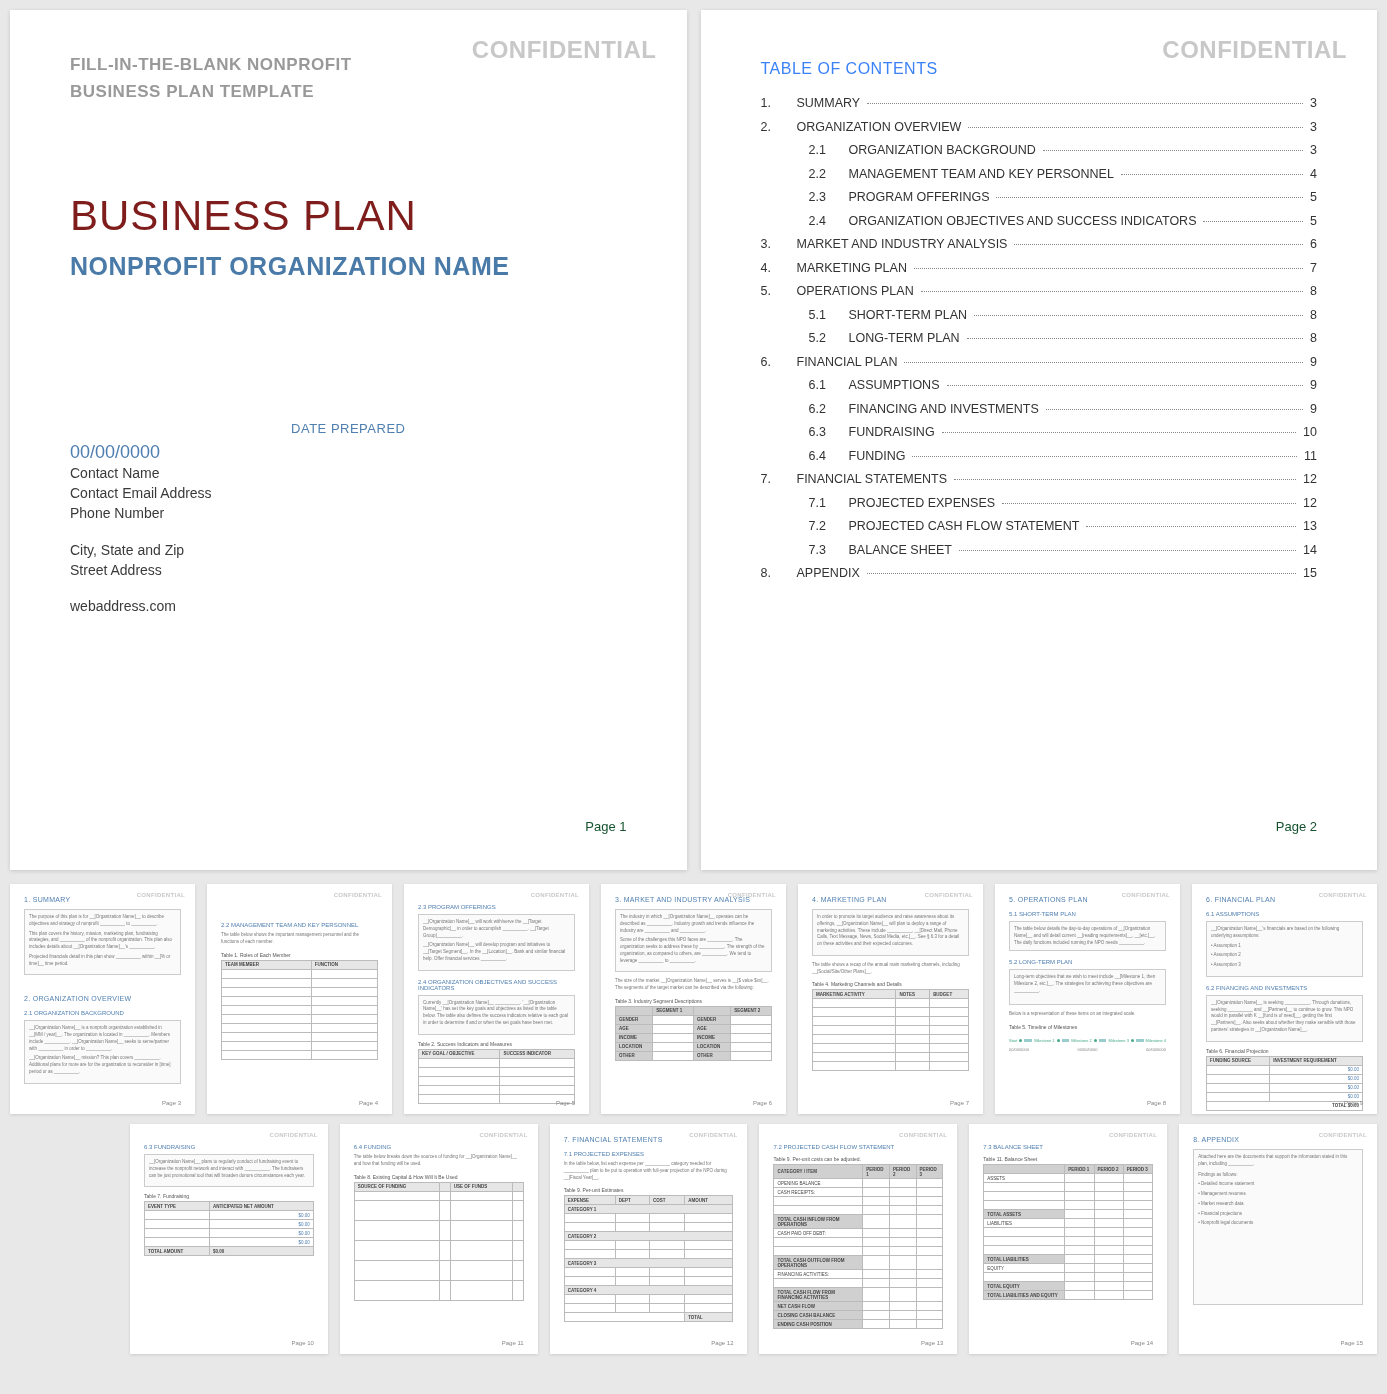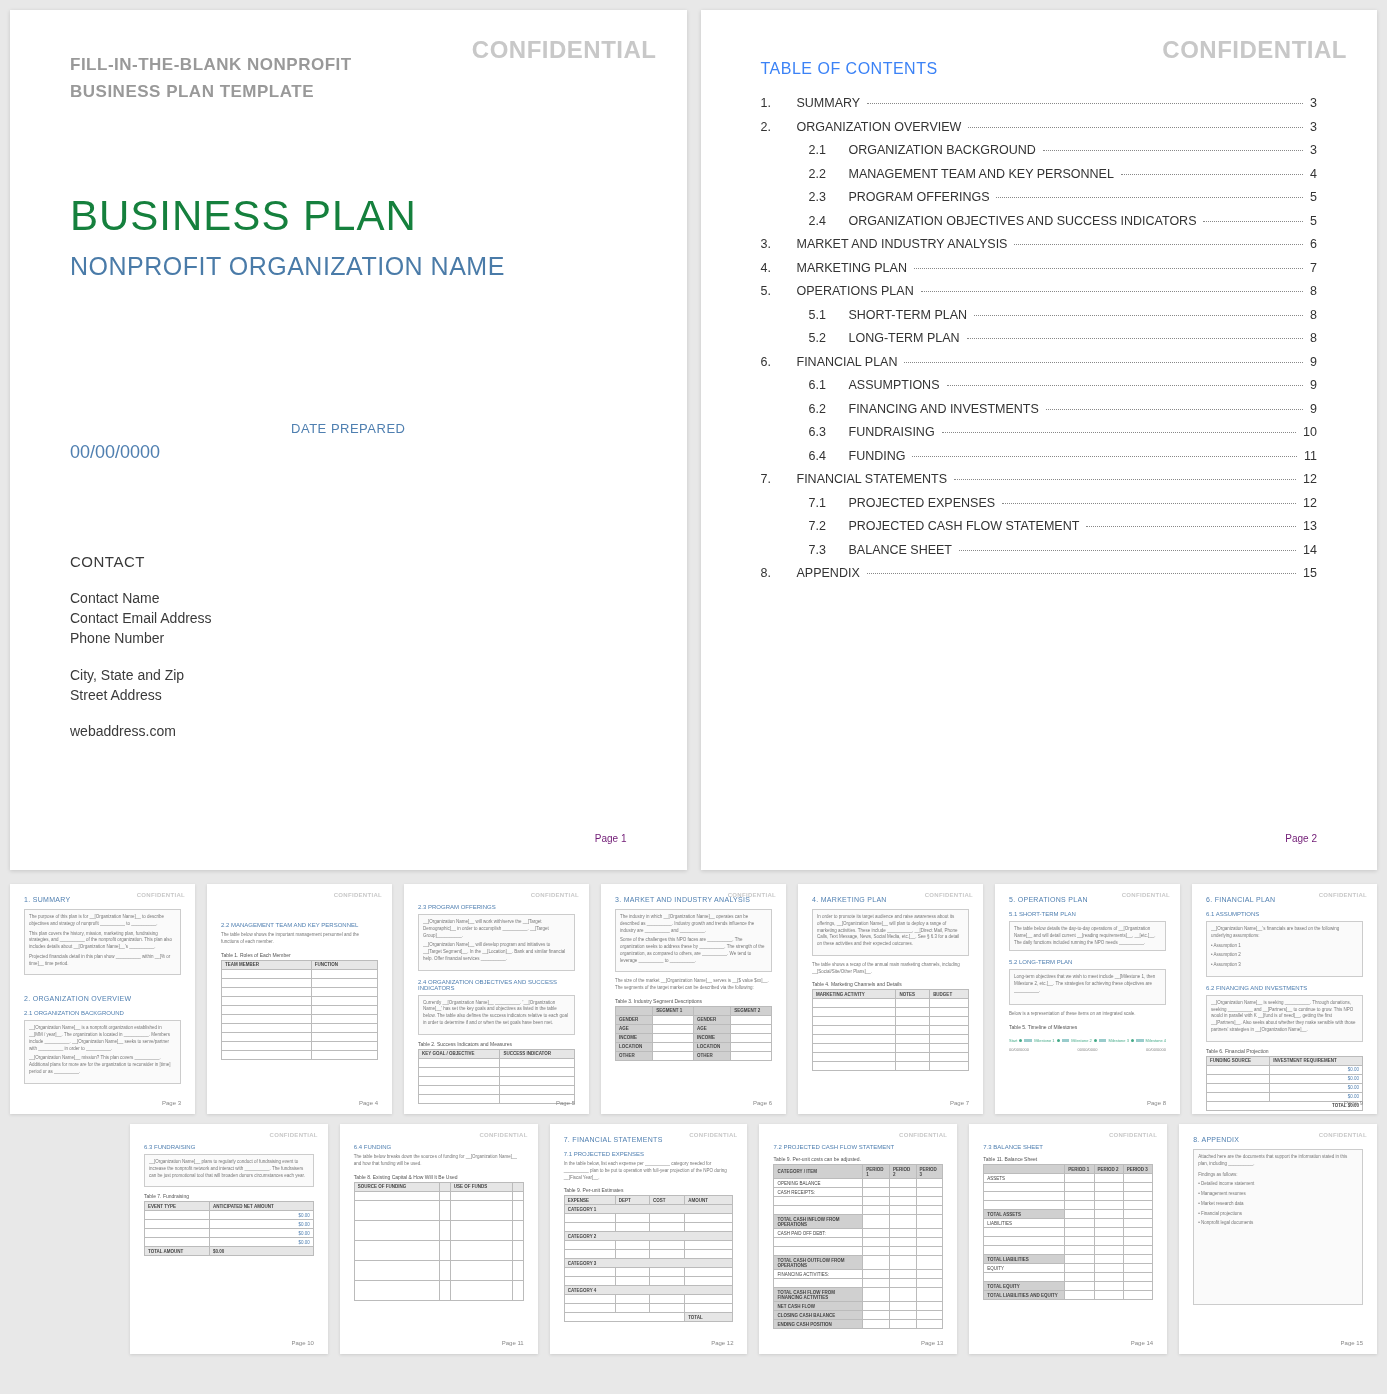--- a/index.html
+++ b/index.html
@@ -2,25 +2,25 @@
 <html><head>
 <meta charset="utf-8">
 <style>
 * { box-sizing: border-box; margin: 0; padding: 0; }
 body { background: #e8e8e8; font-family: Arial, Helvetica, sans-serif; padding: 10px; }
 .main-row { display: flex; gap: 14px; margin-bottom: 14px; }
 .page { background: #fff; box-shadow: 0 1px 4px rgba(0,0,0,0.15); position: relative; }
 .page.large { width: 680px; height: 860px; padding: 40px 60px 30px; }
 .confidential { position: absolute; top: 26px; right: 30px; font-size: 24px; font-weight: bold; color: #c8c8c8; letter-spacing: 0.5px; }
 .confidential.sm { font-size: 6px; top: 8px; right: 10px; letter-spacing: 0.3px; }
-.page-num { position: absolute; bottom: 26px; right: 60px; font-size: 10px; color: #701a75; }
+.page-num { position: absolute; bottom: 36px; right: 60px; font-size: 13px; color: #14532d; }
 .page-num.sm { font-size: 6px; bottom: 8px; right: 14px; color: #888; }
 .template-label { font-size: 17px; font-weight: bold; color: #999; letter-spacing: 0.5px; line-height: 1.35; margin-top: 4px; }
-.big-title { font-size: 42px; font-weight: 300; color: #15803d; letter-spacing: 1px; margin-top: 88px; }
-.org-name { font-size: 25px; font-weight: 400; color: #4a7ba8; letter-spacing: 0.5px; margin-top: 12px; }
+.big-title { font-size: 42px; font-weight: 300; color: #7f1d1d; letter-spacing: 1px; margin-top: 88px; }
+.org-name { font-size: 25px; font-weight: 700; color: #4a7ba8; letter-spacing: 0.5px; margin-top: 12px; }
 .date-label { font-size: 13px; color: #4f7fb0; letter-spacing: 0.5px; margin-top: 140px; text-align: center; }
 .date-val { font-size: 18px; color: #4f7fb0; margin-top: 6px; }
 .contact-h { font-size: 15px; color: #3a3a3a; letter-spacing: 0.5px; margin-top: 90px; margin-bottom: 18px; }
 .contact-line { font-size: 14px; color: #3a3a3a; line-height: 1.45; }
 .toc-h { font-size: 16px; color: #3b82f6; letter-spacing: 0.5px; margin-top: 10px; margin-bottom: 18px; }
 .toc-row { display: flex; align-items: baseline; font-size: 12.5px; color: #333; margin-bottom: 9.5px; }
 .toc-num { width: 36px; flex-shrink: 0; }
 .toc-sub { width: 52px; padding-left: 12px; flex-shrink: 0; }
 .toc-text { white-space: nowrap; padding-right: 4px; }
 .toc-dots { flex: 1; border-bottom: 1.5px dotted #888; position: relative; top: -3px; margin: 0 3px; }
@@ -52,21 +52,20 @@
 <div class="main-row">
 
   <div class="page large">
     <div class="confidential">CONFIDENTIAL</div>
     <div class="template-label">FILL-IN-THE-BLANK NONPROFIT</div>
     <div class="template-label">BUSINESS PLAN TEMPLATE</div>
     <div class="big-title">BUSINESS PLAN</div>
     <div class="org-name">NONPROFIT ORGANIZATION NAME</div>
     <div class="date-label">DATE PREPARED</div>
     <div class="date-val">00/00/0000</div>
-    <div class="contact-h">CONTACT</div>
     <div class="contact-line">Contact Name</div>
     <div class="contact-line">Contact Email Address</div>
     <div class="contact-line">Phone Number</div>
     <div style="height:16px"></div>
     <div class="contact-line">City, State and Zip</div>
     <div class="contact-line">Street Address</div>
     <div style="height:16px"></div>
     <div class="contact-line">webaddress.com</div>
     <div class="page-num">Page 1</div>
   </div>

